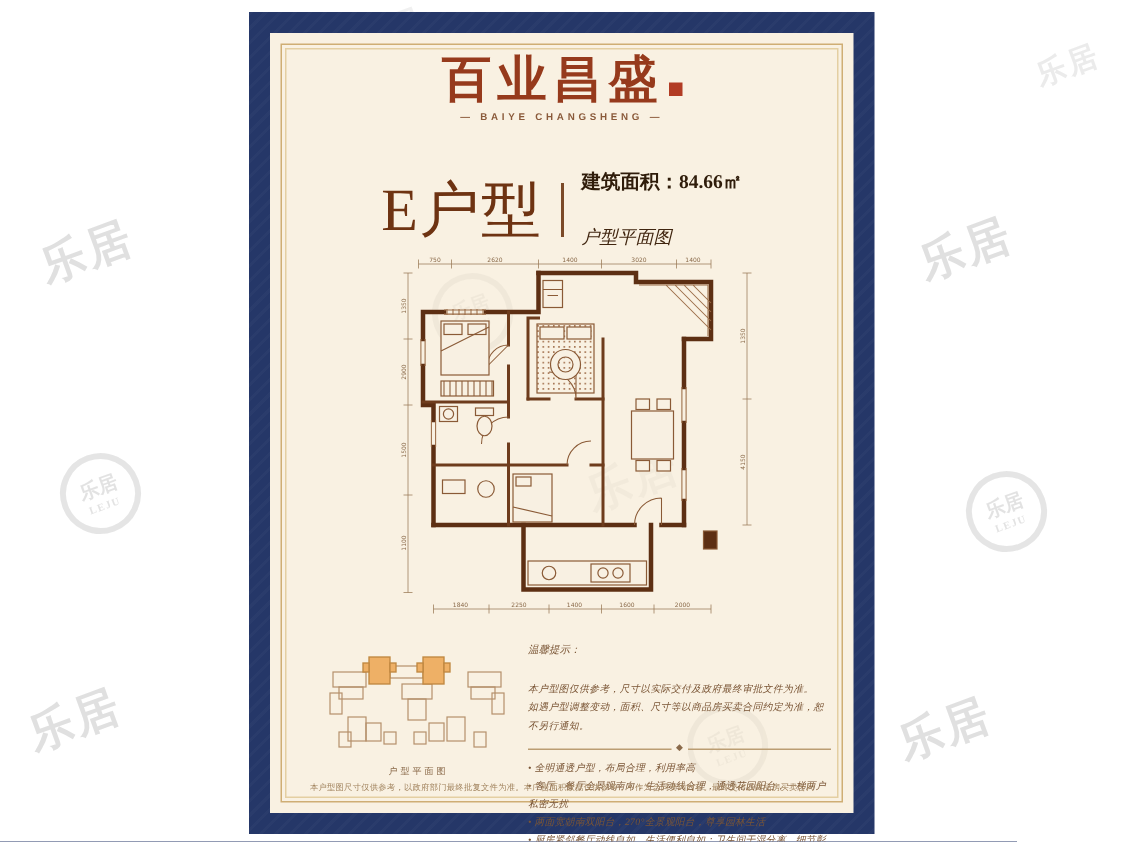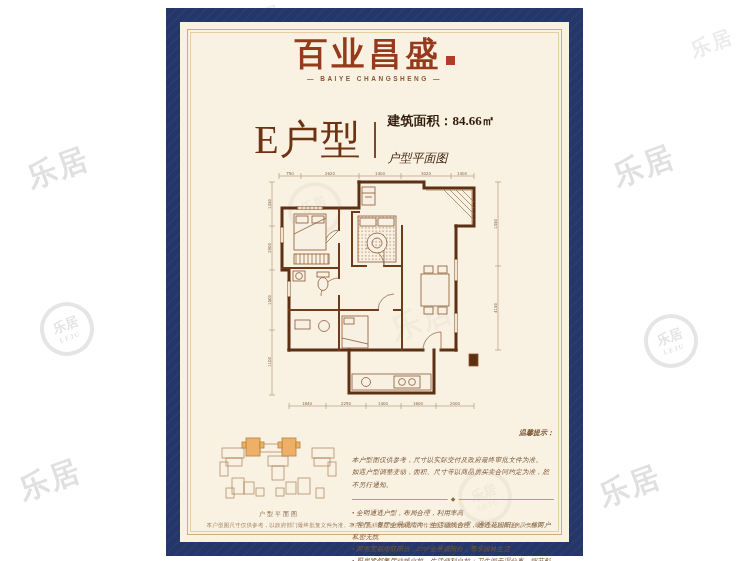--- a/index.html
+++ b/index.html
@@ -35,21 +35,21 @@
   .area-line{font-size:13px;font-weight:bold;font-family:"Liberation Serif","DejaVu Serif",serif;}
   .layout-line{font-size:12px;font-style:italic;font-family:"Liberation Serif","DejaVu Serif",serif;color:#40250f;}
   
   .plan{position:absolute;left:86px;top:148px;width:244px;height:252px;}
   .site{position:absolute;left:38px;top:410px;width:122px;height:78px;}
   .site-cap{position:absolute;left:38px;top:488px;width:122px;text-align:center;font-size:6px;
       color:#8a6a4a;letter-spacing:2px;}
   
   .notes{position:absolute;left:172px;top:406px;width:202px;color:#7a5535;
       font-family:"Liberation Serif","DejaVu Serif",serif;font-style:italic;}
-  .notes-title{font-size:7px;font-weight:bold;margin-bottom:16px;text-align:right;}
+  .notes-title{font-size:7px;font-weight:normal;margin-bottom:16px;}
   .notes-intro div{font-size:6.5px;line-height:1.9;letter-spacing:.3px;}
   .notes-div{position:relative;height:8px;margin:4px 0 4px 0;}
   .notes-div:before{content:"";position:absolute;left:0;right:0;top:4px;height:1px;background:#bb9d72;}
   .notes-div .dia{position:absolute;left:50%;top:0;transform:translateX(-50%);background:#f9f1e2;
       padding:0 3px;font-size:6px;color:#8a6a4a;font-style:normal;}
   .notes ul{margin:0;padding:0;list-style:none;}
   .notes li{font-size:6.5px;line-height:1.85;letter-spacing:.2px;}
   .notes li:before{content:"\2022  ";color:#7a5535;}
   
   .foot{position:absolute;left:12px;top:499px;width:365px;text-align:center;font-size:6px;

